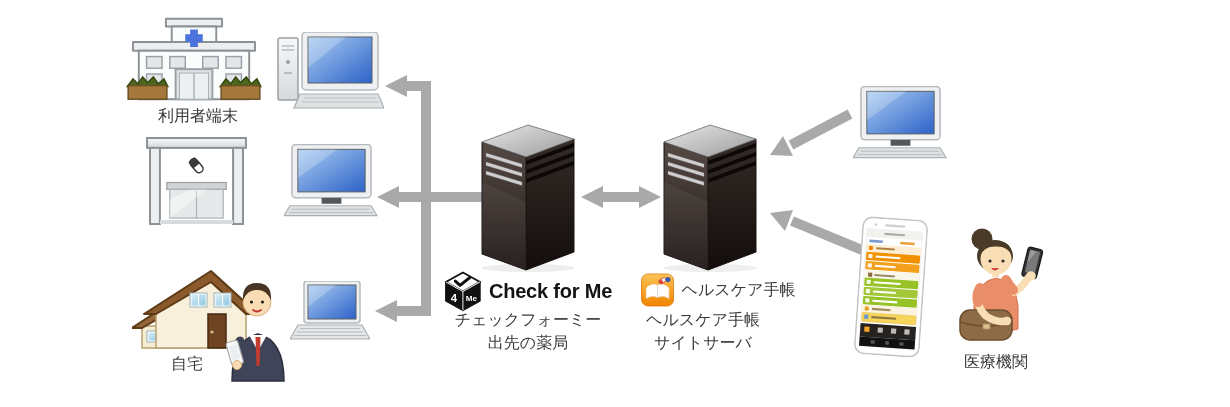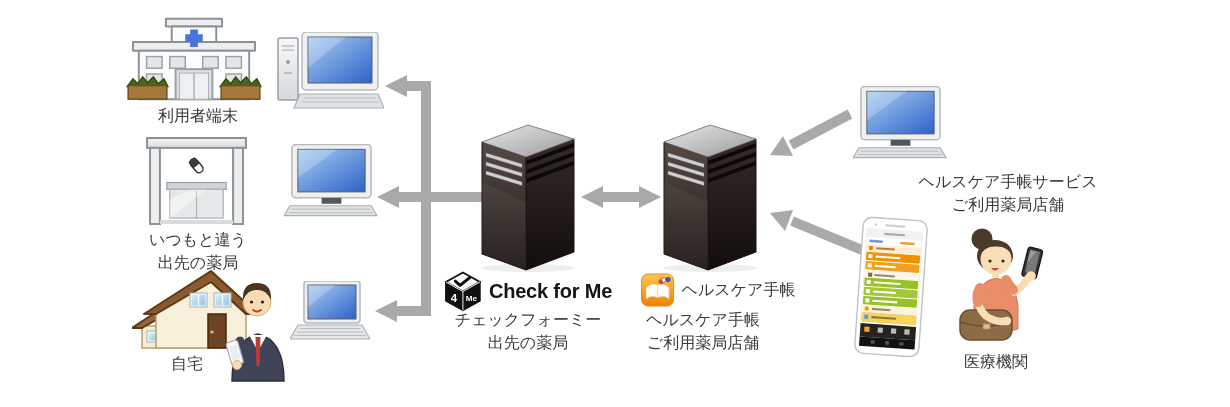--- a/index.html
+++ b/index.html
@@ -139,24 +139,20 @@
         <rect x="46" y="21" width="8" height="16" rx="4" fill="none" stroke="#333" stroke-width="1.5"></rect>
         <path d="M46 25 a4 4 0 0 1 8 0 v4 h-8 z" fill="#3c3c3c"></path>
       </g>
       <rect x="20" y="46" width="60" height="7" fill="#cfd3d5" stroke="#9aa0a5" stroke-width="1.2"></rect>
       <rect x="23" y="53" width="54" height="29" fill="#e6e9ea" stroke="#aab0b4" stroke-width="1.2"></rect>
       <line x1="50" y1="53" x2="50" y2="82" stroke="#aab0b4" stroke-width="1.2"></line>
       <polygon points="23,82 23,63 45,53 60,53" fill="#ffffff" opacity="0.45"></polygon>
       <rect x="13" y="84" width="74" height="4" fill="#d8dbdd"></rect>
     </svg>
   </div>
-  <div class="label" style="left:198px;top:228px">
-    <div>いつもと違う</div>
-    <div>出先の薬局</div>
-  </div>
 
   <div class="abs" style="left:284px;top:144px">
     <svg width="94" height="74" viewBox="0 0 95 74">
       <rect x="8" y="0" width="80" height="54" rx="4" fill="#eef0f1" stroke="#b5babe" stroke-width="1.5"></rect>
       <rect x="14" y="5" width="68" height="43" fill="url(#gScreen)" stroke="#5a5f63" stroke-width="1"></rect>
       <polygon points="14,5 54,5 14,34" fill="#ffffff" opacity="0.22"></polygon>
       <rect x="38" y="54" width="20" height="6" fill="#55585b"></rect>
       <polygon points="6,62 88,62 94,72 0,72" fill="#dfe2e3" stroke="#aab0b4" stroke-width="1.2"></polygon>
       <g stroke="#b8bcbf" stroke-width="1">
         <line x1="8" y1="65.5" x2="87" y2="65.5"></line>
@@ -279,41 +275,37 @@
       <g transform="rotate(-32 23 8)">
         <rect x="19" y="6" width="8" height="4.5" rx="2.2" fill="#ffffff" stroke="#b03030" stroke-width="0.8"></rect>
         <path d="M19 8.2 a2.2 2.2 0 0 1 2.2 -2.2 h1.8 v4.5 h-1.8 a2.2 2.2 0 0 1 -2.2 -2.2 z" fill="#d9453a"></path>
       </g>
       <circle cx="29" cy="7" r="2.4" fill="#3a5ac0" stroke="#2a3f90" stroke-width="0.6"></circle>
     </svg>
     <span class="hc-text">ヘルスケア手帳</span>
   </div>
   <div class="label" style="left:703px;top:308px">
     <div>ヘルスケア手帳</div>
-    <div>ご利用薬局店舗</div>
+    <div>サイトサーバ</div>
   </div>
 
   <div class="abs" style="left:853px;top:86px">
     <svg width="94" height="74" viewBox="0 0 95 74">
       <rect x="8" y="0" width="80" height="54" rx="4" fill="#eef0f1" stroke="#b5babe" stroke-width="1.5"></rect>
       <rect x="14" y="5" width="68" height="43" fill="url(#gScreen)" stroke="#5a5f63" stroke-width="1"></rect>
       <polygon points="14,5 54,5 14,34" fill="#ffffff" opacity="0.22"></polygon>
       <rect x="38" y="54" width="20" height="6" fill="#55585b"></rect>
       <polygon points="6,62 88,62 94,72 0,72" fill="#dfe2e3" stroke="#aab0b4" stroke-width="1.2"></polygon>
       <g stroke="#b8bcbf" stroke-width="1">
         <line x1="8" y1="65.5" x2="87" y2="65.5"></line>
           <line x1="5" y1="69" x2="90" y2="69"></line>
       </g>
     </svg>
   </div>
 
-  <div class="label" style="left:1008px;top:170px">
-    <div>ヘルスケア手帳サービス</div>
-    <div>ご利用薬局店舗</div>
-  </div>
 
   <div class="abs" style="left:858px;top:218px;transform:rotate(4deg)">
     <svg width="66" height="138" viewBox="0 0 64 134">
       <rect x="0.8" y="0.8" width="62.4" height="132.4" rx="9" fill="#ffffff" stroke="#c4c4c4" stroke-width="1.5"></rect>
       <rect x="22" y="6.5" width="20" height="2.2" rx="1.1" fill="#cfcfcf"></rect>
       <circle cx="13" cy="7.6" r="1.2" fill="#cfcfcf"></circle>
       <g>
         <rect x="5" y="12" width="54" height="114" fill="#ffffff" stroke="#e2e2e2" stroke-width="0.5"></rect>
         <rect x="5" y="12" width="54" height="8" fill="#f2f2ef"></rect>
         <rect x="22" y="15" width="20" height="2" fill="#aaaaaa"></rect>

